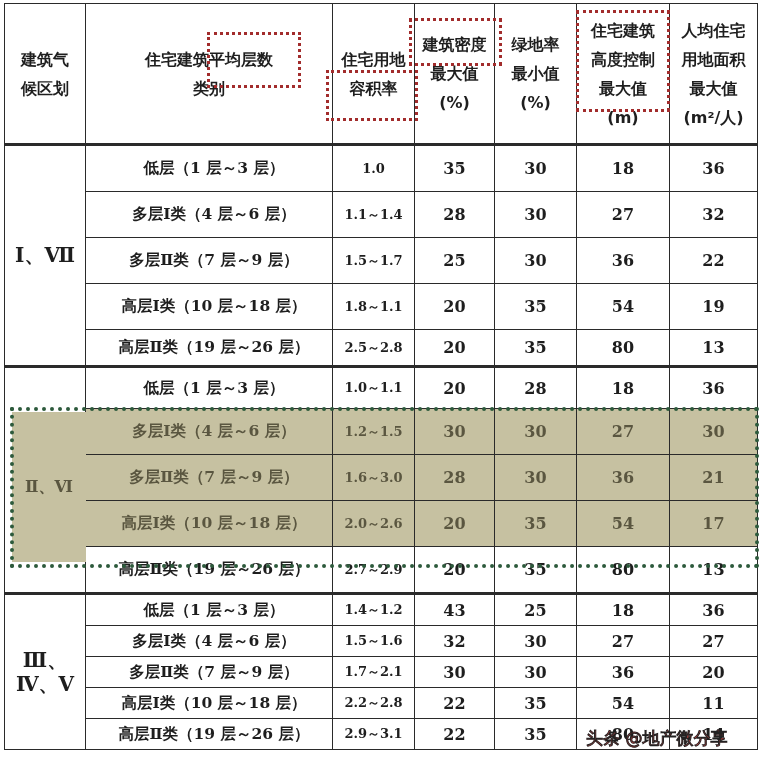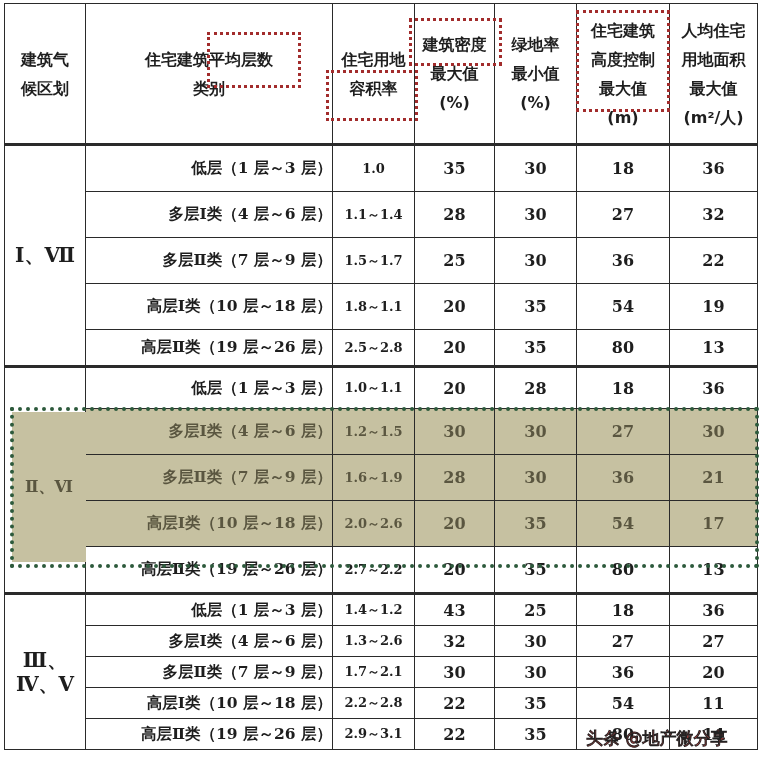--- a/index.html
+++ b/index.html
@@ -1,21 +1,21 @@
 <!DOCTYPE html>
 <html><head>
 <meta charset="utf-8">
 <style>
   html, body { margin: 0; padding: 0; background: #ffffff; }
   body { width: 760px; height: 764px; position: relative; overflow: hidden; font-family: "DejaVu Serif", "Liberation Serif", serif; }
   table { position: absolute; left: 4px; top: 3px; border-collapse: collapse; table-layout: fixed; width: 753px; }
   td, th { border: 1.5px solid #2a2a2a; text-align: center; vertical-align: middle; font-weight: bold; color: #1e1e1e; padding: 0; overflow: hidden; white-space: nowrap; }
   th { font-size: 16px; line-height: 29px; font-family: "DejaVu Sans", "Liberation Sans", sans-serif; }
   td { font-size: 16px; }
-  td.cat { text-align: right; padding-left: 10px; font-size: 15.5px; }
+  td.cat { text-align: center; padding-left: 10px; font-size: 15.5px; }
   td.far { font-size: 13px; letter-spacing: 0px; }
   td.zone { font-size: 20px; }
   tr.thick-top td { border-top: 3px solid #2a2a2a; }
   .hl td.shade { background: #c6c1a1; color: #5a5640; }
   .hdr-h { height: 141px; }
   .r1 td { height: 45px; }
   .r3 td { height: 30px; }
   .dash-red { position: absolute; border: 3px dotted #a22c2c; pointer-events: none; }
   .dash-green { position: absolute; border: 4px dotted #2d5a3c; pointer-events: none; }
   .watermark { position: absolute; left: 586px; top: 727px; font-family: "DejaVu Sans", sans-serif; font-size: 17px; color: #ef4444; -webkit-text-stroke: 1px #222; letter-spacing: 0px; }
@@ -128,55 +128,55 @@
   <tr class="r1 hl">
     <td class="cat shade">多层Ⅰ类（4 层～6 层）</td>
     <td class="far shade">1.2～1.5</td>
     <td class="shade">30</td>
     <td class="shade">30</td>
     <td class="shade">27</td>
     <td class="shade">30</td>
   </tr>
   <tr class="r1 hl">
     <td class="cat shade">多层Ⅱ类（7 层～9 层）</td>
-    <td class="far shade">1.6～1.9</td>
+    <td class="far shade">1.6～3.0</td>
     <td class="shade">28</td>
     <td class="shade">30</td>
     <td class="shade">36</td>
     <td class="shade">21</td>
   </tr>
   <tr class="r1 hl">
     <td class="cat shade">高层Ⅰ类（10 层～18 层）</td>
     <td class="far shade">2.0～2.6</td>
     <td class="shade">20</td>
     <td class="shade">35</td>
     <td class="shade">54</td>
     <td class="shade">17</td>
   </tr>
   <tr class="r1">
     <td class="cat">高层Ⅱ类（19 层～26 层）</td>
-    <td class="far">2.7～2.2</td>
+    <td class="far">2.7～2.9</td>
     <td>20</td>
     <td>35</td>
     <td>80</td>
     <td>13</td>
   </tr>
 
   <tr class="r3 thick-top">
     <td class="zone" rowspan="5" style="white-space:normal;line-height:24px;padding:0 6px">Ⅲ、Ⅳ、Ⅴ</td>
     <td class="cat">低层（1 层～3 层）</td>
     <td class="far">1.4～1.2</td>
     <td>43</td>
     <td>25</td>
     <td>18</td>
     <td>36</td>
   </tr>
   <tr class="r3">
     <td class="cat">多层Ⅰ类（4 层～6 层）</td>
-    <td class="far">1.3～2.6</td>
+    <td class="far">1.5～1.6</td>
     <td>32</td>
     <td>30</td>
     <td>27</td>
     <td>27</td>
   </tr>
   <tr class="r3">
     <td class="cat">多层Ⅱ类（7 层～9 层）</td>
     <td class="far">1.7～2.1</td>
     <td>30</td>
     <td>30</td>

